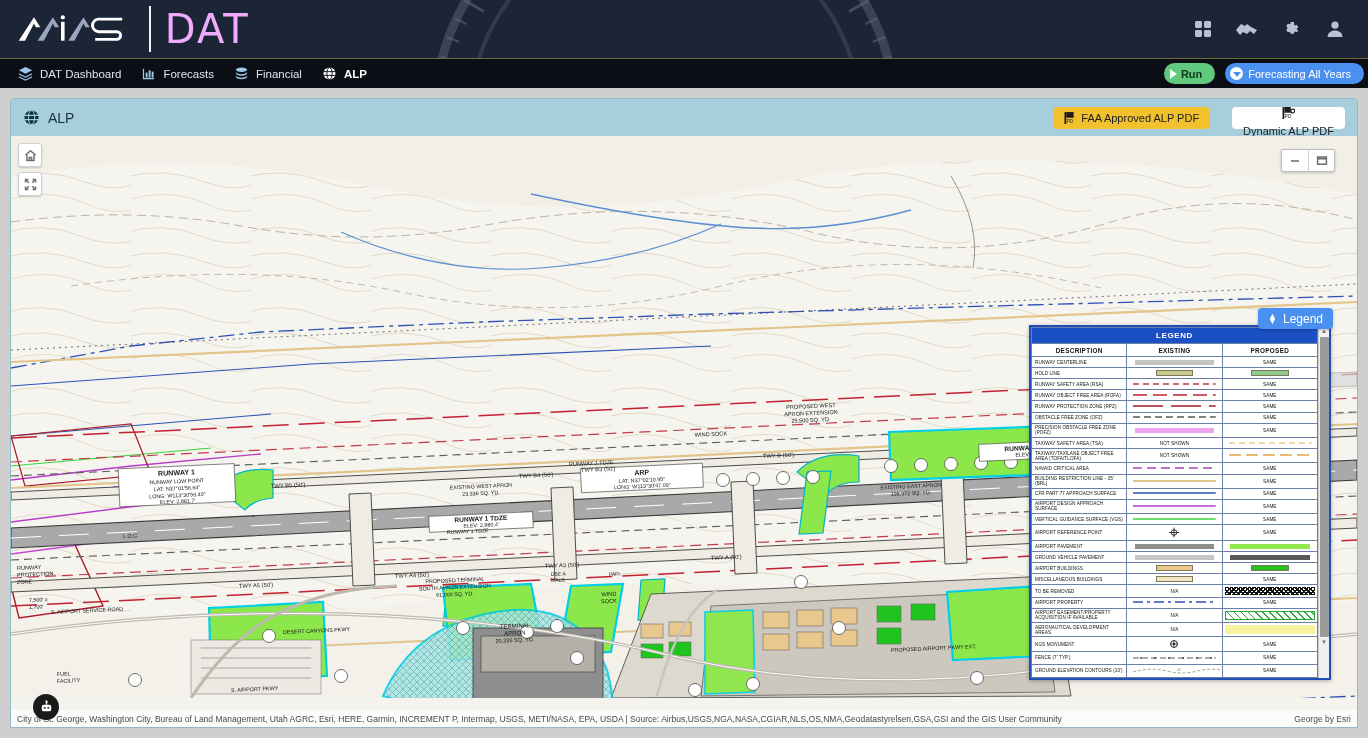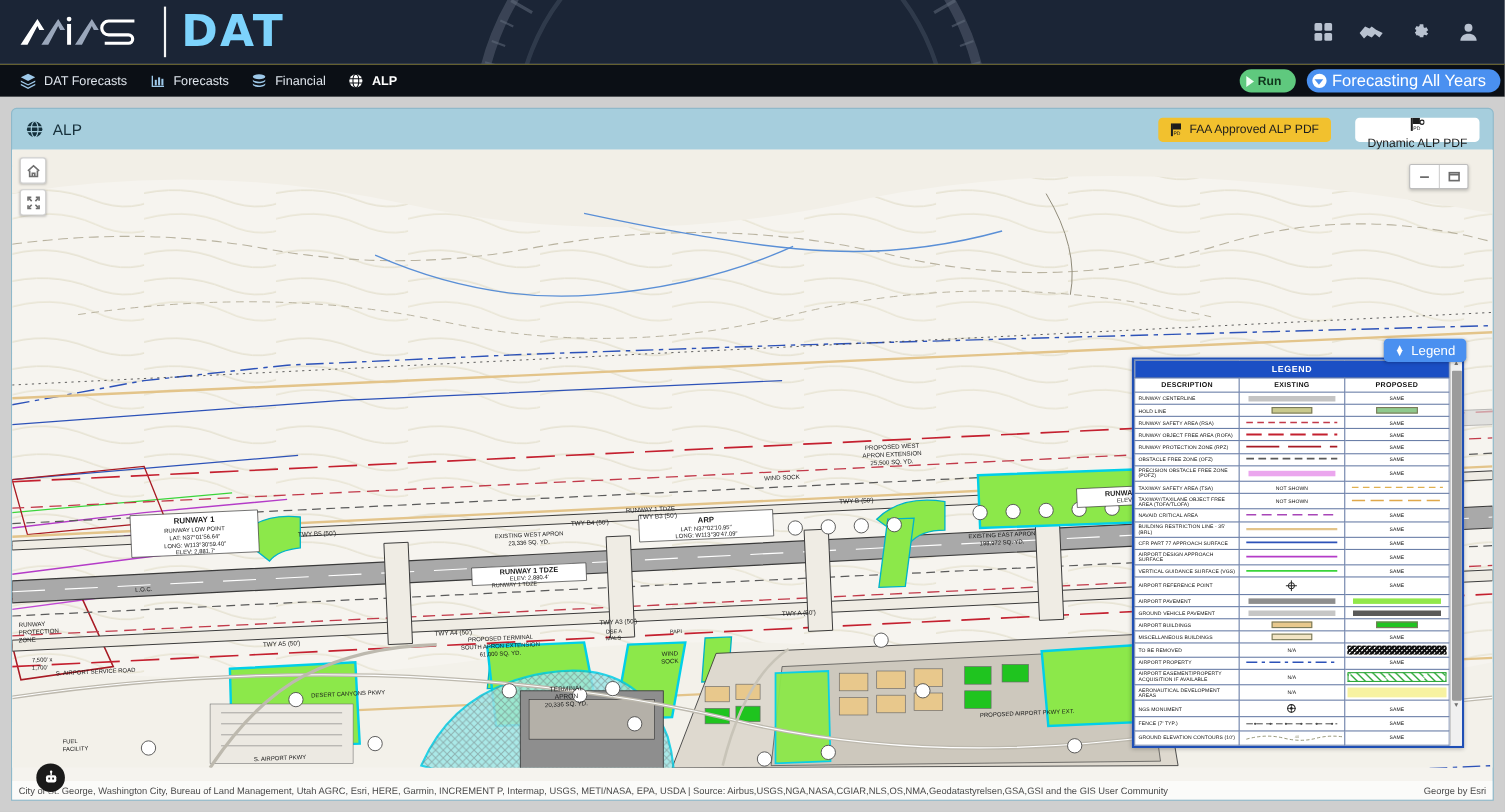--- a/index.html
+++ b/index.html
@@ -35,21 +35,21 @@
   .compass-ticks i {
     position:absolute; left:50%; top:2px; width:2px; height:13px;
     background:#9aa4b5; transform-origin: 1px 233px; opacity:.55;
   }
   .compass-ticks i.maj { height:22px; width:3px; transform-origin:1.5px 233px;}
 
   .brand { display:flex; align-items:center; padding-left:16px; z-index:3; }
   .brand-aias { height:36px; }
   .brand-divider { width:2px; height:46px; background:#ffffff; margin:0 14px; opacity:.95; }
   .brand-dat {
-    color:#7dd3fc; font-size:40px; letter-spacing:2px; font-weight:700;
+    color:#f0abfc; font-size:40px; letter-spacing:2px; font-weight:400;
     font-family:"DejaVu Sans", sans-serif;
   }
 
   .header-right {
     margin-left:auto; display:flex; align-items:center; gap:18px;
     padding-right:20px; z-index:3;
   }
   .hdr-icon {
     width:26px;height:26px; display:flex;align-items:center;justify-content:center;
     cursor:pointer;
@@ -73,21 +73,21 @@
 
   .nav-right { margin-left:auto; display:flex; align-items:center; gap:10px; padding-right:4px; }
   .btn-run {
     background:#5fc97e; color:#10361c; border:none; border-radius:13px;
     height:21px; padding:0 13px 0 6px; font-size:11px; font-weight:bold;
     display:flex; align-items:center; gap:4px; cursor:pointer;
   }
   .btn-run .tri { width:0;height:0;border-left:7px solid #f0fff4;border-top:5px solid transparent;border-bottom:5px solid transparent; }
   .btn-forecast {
     background:#4a90f0; color:#ffffff; border:none; border-radius:13px;
-    height:21px; padding:0 13px 0 5px; font-size:15px;
+    height:21px; padding:0 13px 0 5px; font-size:11px;
     display:flex; align-items:center; gap:5px; cursor:pointer;
   }
   .btn-forecast .dot {
     width:13px;height:13px;border-radius:50%;background:#fff;
     display:flex;align-items:center;justify-content:center;
   }
   .btn-forecast .dot::after{
     content:""; width:0;height:0;border-left:4px solid transparent;border-right:4px solid transparent;
     border-top:5px solid #4a90f0; margin-top:1px;
   }
@@ -252,21 +252,21 @@
 
 <div class="navbar">
   <div class="nav-item">
     <span class="nico">
       <svg width="15" height="15" viewBox="0 0 16 16">
           <path d="M8 1 15 4.6 8 8.2 1 4.6z"></path>
           <path d="M1 7.6 8 11.2 15 7.6 15 9 8 12.6 1 9z"></path>
           <path d="M1 10.8 8 14.4 15 10.8 15 12.2 8 15.8 1 12.2z"></path>
         </svg>
     </span>
-    <span>DAT Forecasts</span>
+    <span>DAT Dashboard</span>
   </div>
   <div class="nav-item">
     <span class="nico">
       <svg width="15" height="15" viewBox="0 0 16 16">
           <path d="M2 3v11h12v-1.3H3.3V3z"></path>
           <rect x="5" y="7" width="2" height="5.4"></rect>
           <rect x="8.2" y="4.6" width="2" height="7.8"></rect>
           <rect x="11.4" y="6" width="2" height="6.4"></rect>
         </svg>
     </span>

